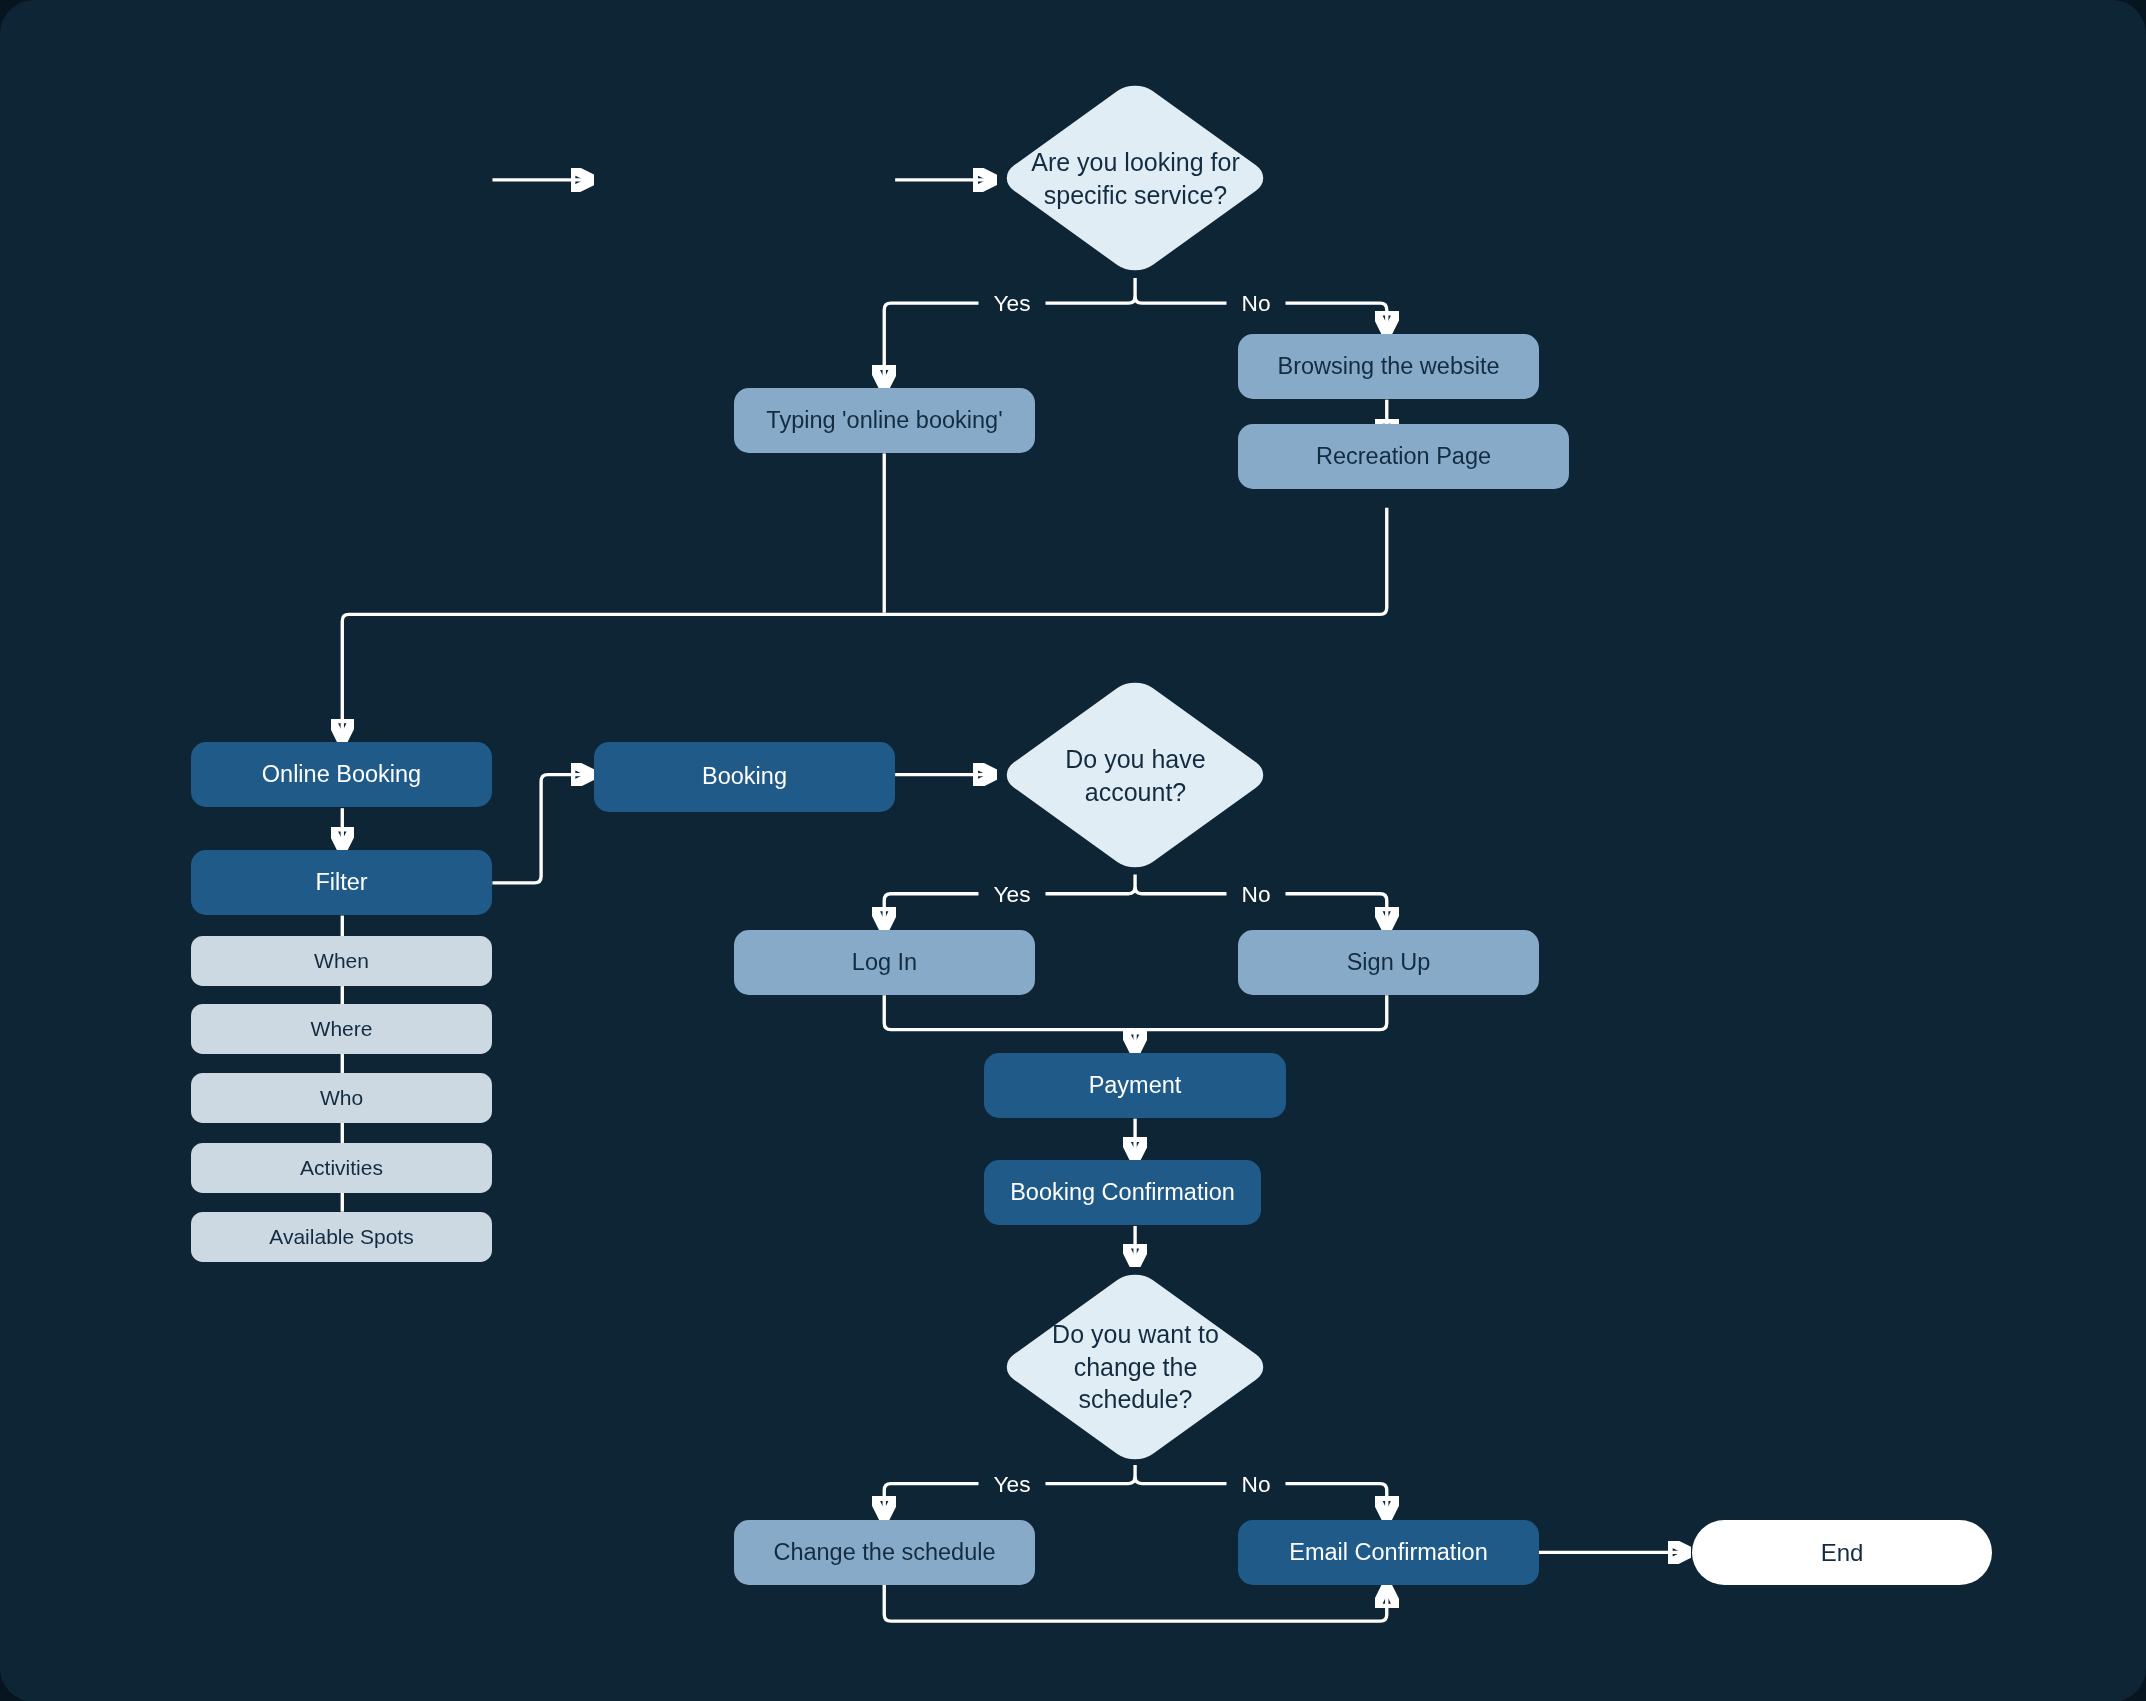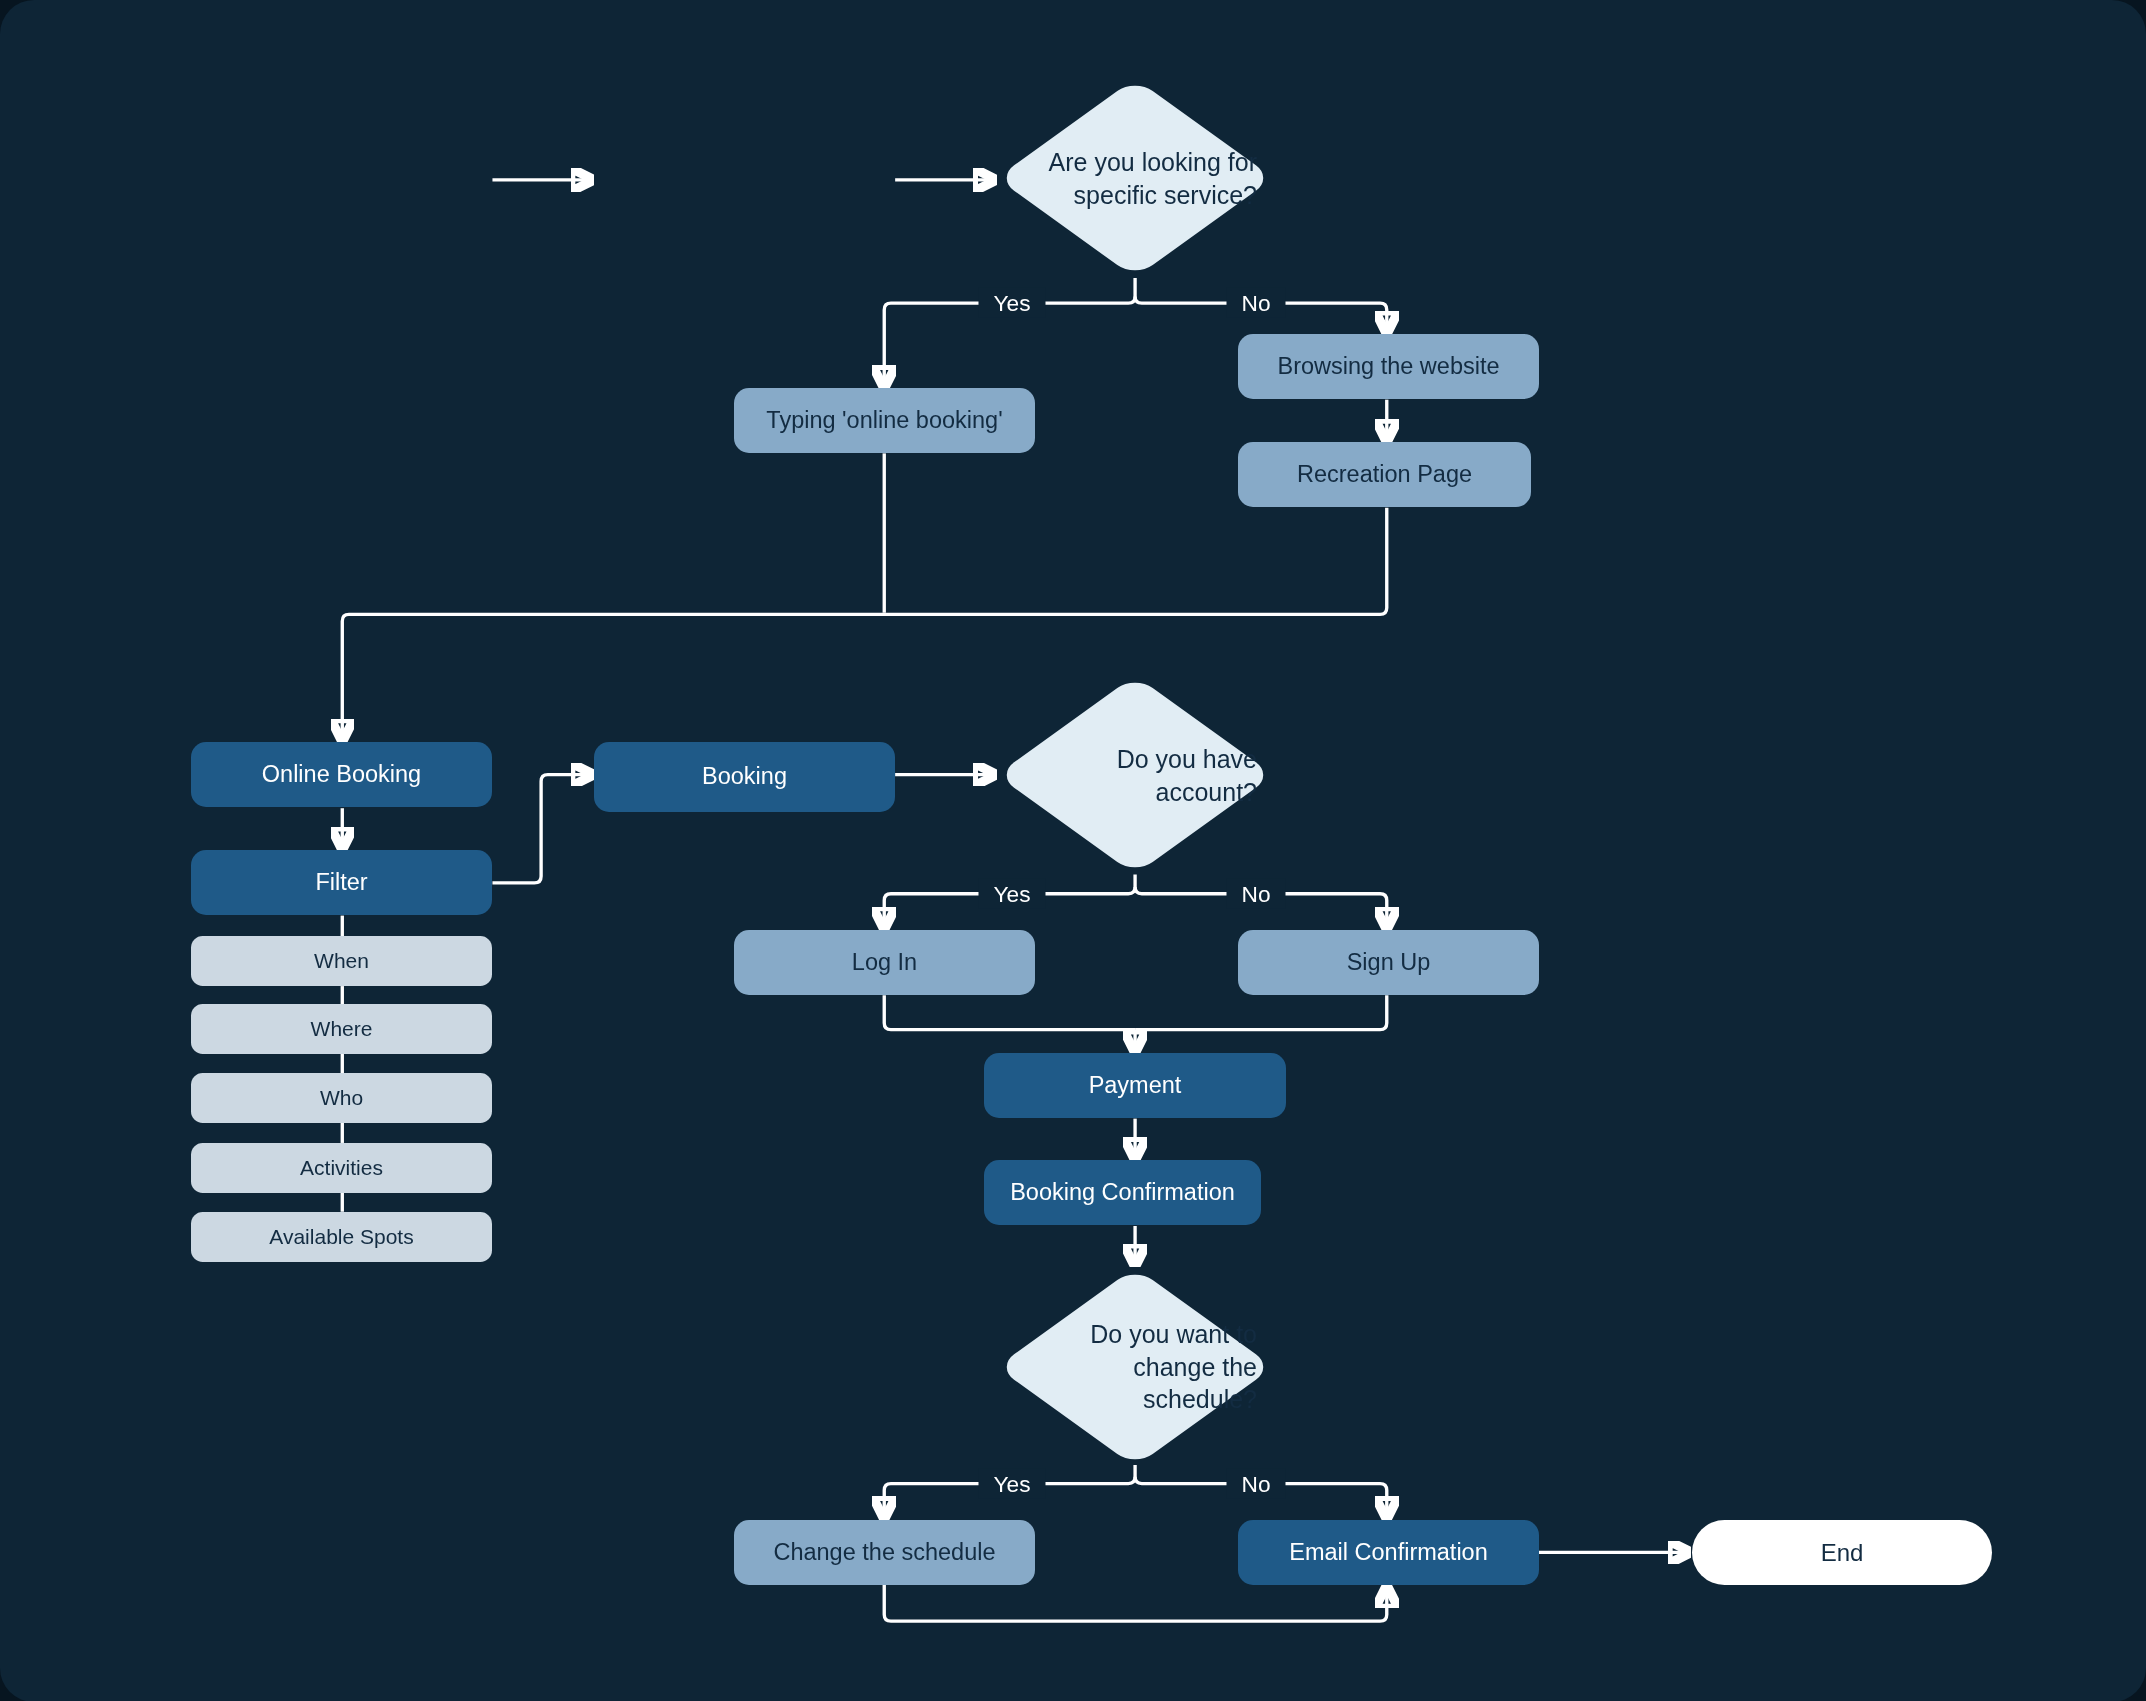--- a/index.html
+++ b/index.html
@@ -31,21 +31,21 @@
   .secondary { background:var(--node_secondary); color:var(--text_dark); border-radius:15px; }
   .light { background:var(--node_light); color:var(--text_dark); border-radius:11.7px; font-size:21px; }
   .decision { position:absolute; }
   .decision-shape {
     position:absolute; left:40px; top:1.7px; width:196px; height:196px;
     background:var(--node_decision); border-radius:25px;
     transform:scale(1,0.72) rotate(45deg);
   }
   .decision-label {
     position:absolute; left:50%; top:50%; transform:translate(-50%,-50%);
-    width:243px; text-align:right; color:var(--text_dark);
+    width:243px; text-align:center; color:var(--text_dark);
     font-size:25px; font-weight:500; line-height:1.3; z-index:2;
   }
   .branch-label {
     position:absolute; transform:translate(-50%,-50%); z-index:3;
     background:var(--background); color:var(--text_light);
     font-size:22.7px; font-weight:500; padding:1.7px 15px; white-space:nowrap;
   }
 </style>
 </head>
 <body>
@@ -90,21 +90,21 @@
   <div class="decision" style="left:997px;top:78px;width:277px;height:200px;">
     <div class="decision-shape"></div>
     <div class="decision-label">Are you looking for specific service?</div>
   </div>
 
   <div class="branch-label" style="left:1012px;top:303px;">Yes</div>
   <div class="branch-label" style="left:1256px;top:303px;">No</div>
 
   <div class="node secondary" style="left:734px;top:388px;width:301px;height:65px;">Typing 'online booking'</div>
   <div class="node secondary" style="left:1238px;top:334px;width:301px;height:65px;">Browsing the website</div>
-  <div class="node secondary" style="left:1238px;top:442px;width:293px;height:65px;">Recreation Page</div>
+  <div class="node secondary" style="left:1238px;top:424px;width:331px;height:65px;">Recreation Page</div>
 
   <div class="node primary" style="left:191px;top:742px;width:301px;height:65px;">Online Booking</div>
   <div class="node primary" style="left:594px;top:742px;width:301px;height:70px;">Booking</div>
 
   <div class="decision" style="left:997px;top:675px;width:277px;height:200px;">
     <div class="decision-shape"></div>
     <div class="decision-label">Do you have account?</div>
   </div>
 
   <div class="node primary" style="left:191px;top:850px;width:301px;height:65px;">Filter</div>

